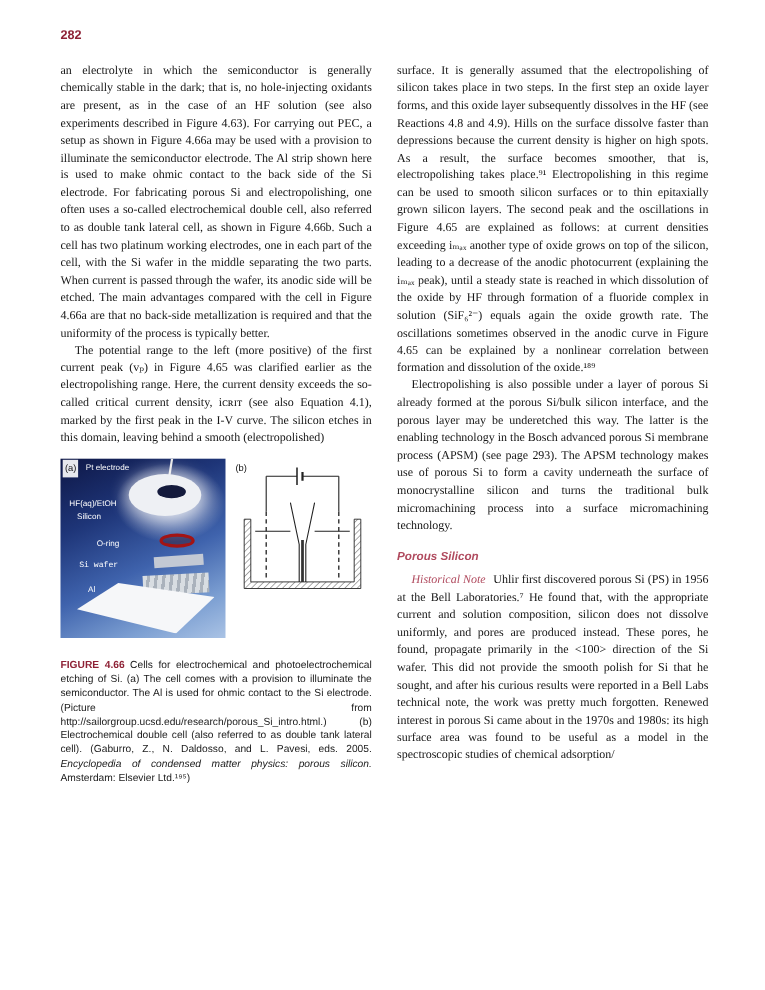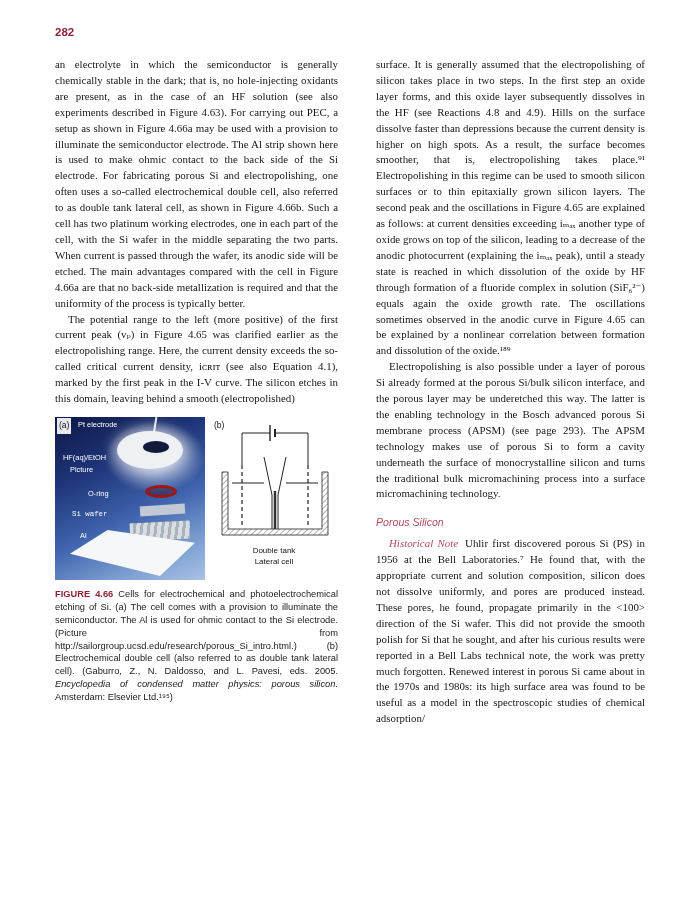--- a/index.html
+++ b/index.html
@@ -7,27 +7,27 @@
     position:relative; width:695px; height:900px; background:#fff;
     box-sizing:border-box; padding:26px 50px 0 55px; overflow:hidden;
     font-family:"Liberation Serif","DejaVu Serif",serif; color:#161616;
   }
   .header { display:flex; align-items:baseline; gap:15px;
     color:#8e2236; font-family:"Liberation Sans","DejaVu Sans",sans-serif;
     margin-bottom:19px; }
   .page-num { font-weight:bold; font-size:11.5px; }
   .running-title { font-size:9.8px; letter-spacing:.2px; }
 
-  .columns { display:flex; gap:38px; }
+  .columns { display:flex; gap:23px; }
   .col { width:283px; text-align:justify; font-size:10.9px; line-height:15.9px; hyphens:auto; }
   .col p { margin:0; }
   p.indent { text-indent:13px; }
 
   .section-heading { font-family:"Liberation Sans","DejaVu Sans",sans-serif;
-    font-style:italic; font-weight:normal; color:#b04a5e; font-size:10.6px;
+    font-style:italic; font-weight:bold; color:#b04a5e; font-size:10.6px;
     margin:13px 0 5px; text-align:left; }
   .note-label { color:#b04a5e; margin-right:7px; }
 
   
   .figure { margin-top:10px; }
   .panels { display:flex; gap:5px; }
   .panel-a { position:relative; width:150px; height:163px; overflow:hidden;
     background:linear-gradient(155deg,#0e1746 0%,#1e3578 30%,#3f63ad 58%,#7c9fd2 82%,#aac3e5 100%); }
   .panel-b { position:relative; width:128px; height:163px; background:#fff; }
   .panel-tag { position:absolute; top:1px; left:2px; z-index:5;
@@ -50,21 +50,21 @@
   .si-wafer { position:absolute; left:85px; top:88px; width:45px; height:10px;
     background:#c3c9d4; transform:rotate(-4deg); }
   .al-strip { position:absolute; left:75px; top:105px; width:60px; height:18px;
     background:repeating-linear-gradient(100deg,#d8dde2 0 4px,#aab2bc 4px 7px); transform:rotate(-3deg); }
   .base { position:absolute; left:15px; top:113px; width:125px; height:46px;
     background:#f6f7f9; clip-path:polygon(30% 0%, 100% 28%, 72% 100%, 0% 52%); }
 
   .cell-caption { position:absolute; left:0; right:0; top:128px; text-align:center;
     font-family:"Liberation Sans","DejaVu Sans",sans-serif; font-size:8px; line-height:11px; color:#111; }
 
-  .figcap { margin-top:8px; font-family:"Liberation Sans","DejaVu Sans",sans-serif;
+  .figcap { margin-top:18px; font-family:"Liberation Sans","DejaVu Sans",sans-serif;
     font-size:9.3px; line-height:12.9px; color:#1a1a1a; text-align:justify; }
   .cap-label { color:#8e2236; font-weight:bold; margin-right:5px; }
 </style>
 </head>
 <body>
 
 <div class="page">
 
   <div class="header">
     <span class="page-num">282</span>
@@ -84,21 +84,21 @@
             <div class="glow"></div>
             <div class="pt-wire"></div>
             <div class="cell"></div>
             <div class="cell-mouth"></div>
             <div class="oring"></div>
             <div class="si-wafer"></div>
             <div class="al-strip"></div>
             <div class="base"></div>
             <span class="photo-label" style="left:23px; top:0;">Pt electrode</span>
             <span class="photo-label" style="left:8px;  top:33px;">HF(aq)/EtOH</span>
-            <span class="photo-label" style="left:15px; top:45px;">Picture</span>
+            <span class="photo-label" style="left:15px; top:45px;">Silicon</span>
             <span class="photo-label" style="left:33px; top:69px;">O-ring</span>
             <span class="photo-label" style="left:17px; top:90px;font-family:Liberation Mono, monospace;">Si wafer</span>
             <span class="photo-label" style="left:25px; top:111px;">Al</span>
             <span class="photo-label" style="left:8px;  top:141px;margin-top:31px;">Teflon base</span>
           </div>
 
           <div class="panel-b">
             <span class="panel-tag">(b)</span>
             <svg width="128" height="163" viewBox="0 0 128 163">
               <defs>
@@ -115,24 +115,20 @@
               <line x1="32" y1="48" x2="32" y2="108" stroke="#222" stroke-width="1.2" stroke-dasharray="4 3"></line>
               <line x1="98" y1="48" x2="98" y2="108" stroke="#222" stroke-width="1.2" stroke-dasharray="4 3"></line>
 
               <path d="M12 55 V118 H118 V55 H112 V112 H18 V55 Z" fill="url(#hatch)" stroke="#222" stroke-width="0.8"></path>
 
               <path d="M54 40 L62 78 V112 M76 40 L68 78 V112" fill="none" stroke="#222" stroke-width="1"></path>
               <line x1="65" y1="74" x2="65" y2="112" stroke="#333" stroke-width="2.5"></line>
 
               <path d="M22 66 H54 M76 66 H108" stroke="#222" stroke-width="1" fill="none"></path>
             </svg>
-            <div class="cell-caption">
-              <div>Double tank</div>
-              <div>Lateral cell</div>
-            </div>
           </div>
         </div>
 
         <div class="figcap">
           <span class="cap-label">FIGURE 4.66</span><span>Cells for electrochemical and photoelectrochemical etching of Si. (a) The cell comes with a provision to illuminate the semiconductor. The Al is used for ohmic contact to the Si electrode. (Picture from http://sailorgroup.ucsd.edu/research/porous_Si_intro.html.) (b) Electrochemical double cell (also referred to as double tank lateral cell). (Gaburro, Z., N. Daldosso, and L. Pavesi, eds. 2005. </span><em>Encyclopedia of condensed matter physics: porous silicon.</em><span> Amsterdam: Elsevier Ltd.¹⁹⁵)</span>
         </div>
       </div>
     </div>
 
     <div class="col">

